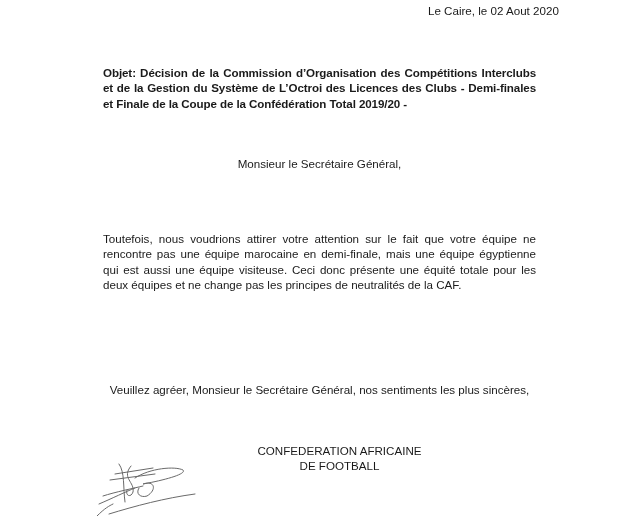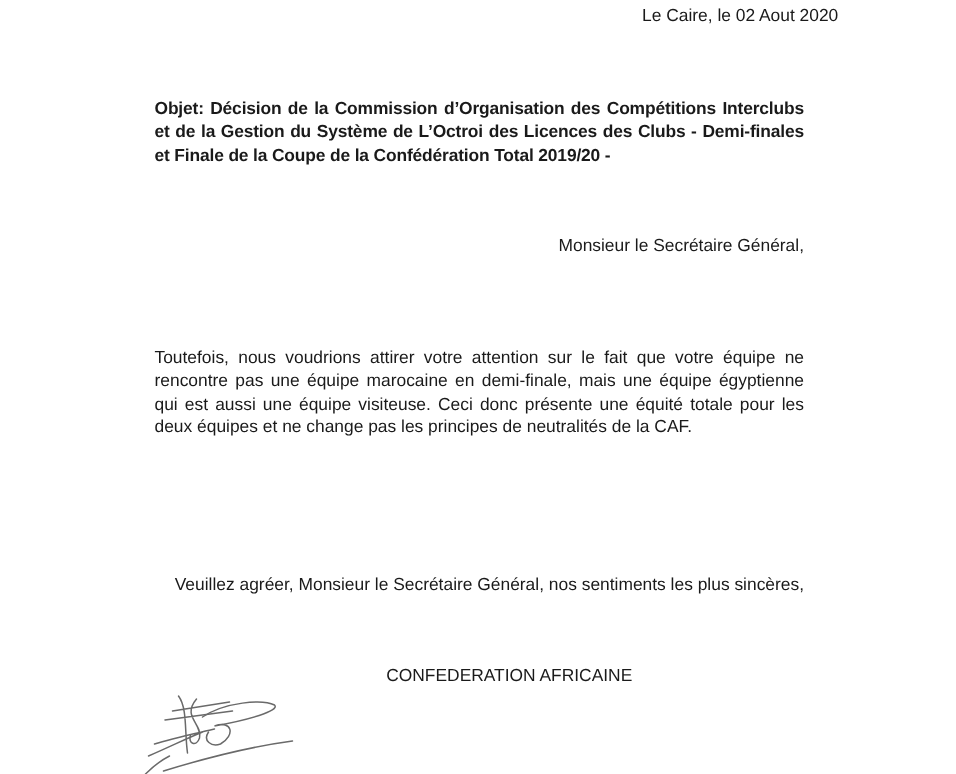--- a/index.html
+++ b/index.html
@@ -12,21 +12,21 @@
       position: absolute; top: 4px; left: 428px;
       font-size: 11.6px; white-space: nowrap;
     }
     .content {
       position: absolute; left: 88px; top: 50px; width: 463px;
       line-height: 15.3px;
     }
     .subject { font-weight: bold; text-align: justify; letter-spacing: -0.1px; }
     p { margin: 15px; text-align: justify; }
     .gap { height: 15px; }
-    .nojust { text-align: right; }
+    .nojust { text-align: center; }
     .org {
       font-weight: normal; text-align: center; line-height: 15px; margin-left: 40px;
     }
     .sig {
       position: absolute; left: 95px; top: 458px; width: 115px; height: 58px;
     }
   </style>
 </head>
 <body>
 
@@ -41,20 +41,21 @@
   <p>Toutefois, nous voudrions attirer votre attention sur le fait que votre équipe ne rencontre pas une équipe marocaine en demi-finale, mais une équipe égyptienne qui est aussi une équipe visiteuse. Ceci donc présente une équité totale pour les deux équipes et ne change pas les principes de neutralités de la CAF.</p>
   <div class="gap"></div>
   <div class="gap"></div>
   <div class="gap"></div>
   <div class="gap"></div>
   <p class="nojust">Veuillez agréer, Monsieur le Secrétaire Général, nos sentiments les plus sincères,</p>
   <div class="gap"></div>
   <div class="gap"></div>
   <div class="org">
     <div>CONFEDERATION AFRICAINE</div>
+    <div>DE FOOTBALL</div>
   </div>
 </div>
 
 <svg class="sig" viewBox="0 0 115 58" fill="none" stroke="#6a6a6a" stroke-width="1" stroke-linecap="round">
   <path d="M20 16 L58 10 M15 22 L60 16 M24 6 C30 14 28 30 30 44 M36 8 C26 20 40 24 38 34 C36 40 30 38 32 32"></path>
   <path d="M40 20 C55 10 80 8 88 12 C92 16 70 22 48 26 C60 22 62 32 52 38 C46 40 40 36 44 30"></path>
   <path d="M8 38 C20 34 40 30 48 28 M4 46 C18 40 30 34 40 30"></path>
   <path d="M2 58 C10 50 14 48 18 46 M14 56 C40 48 70 40 100 36"></path>
 </svg>
 

